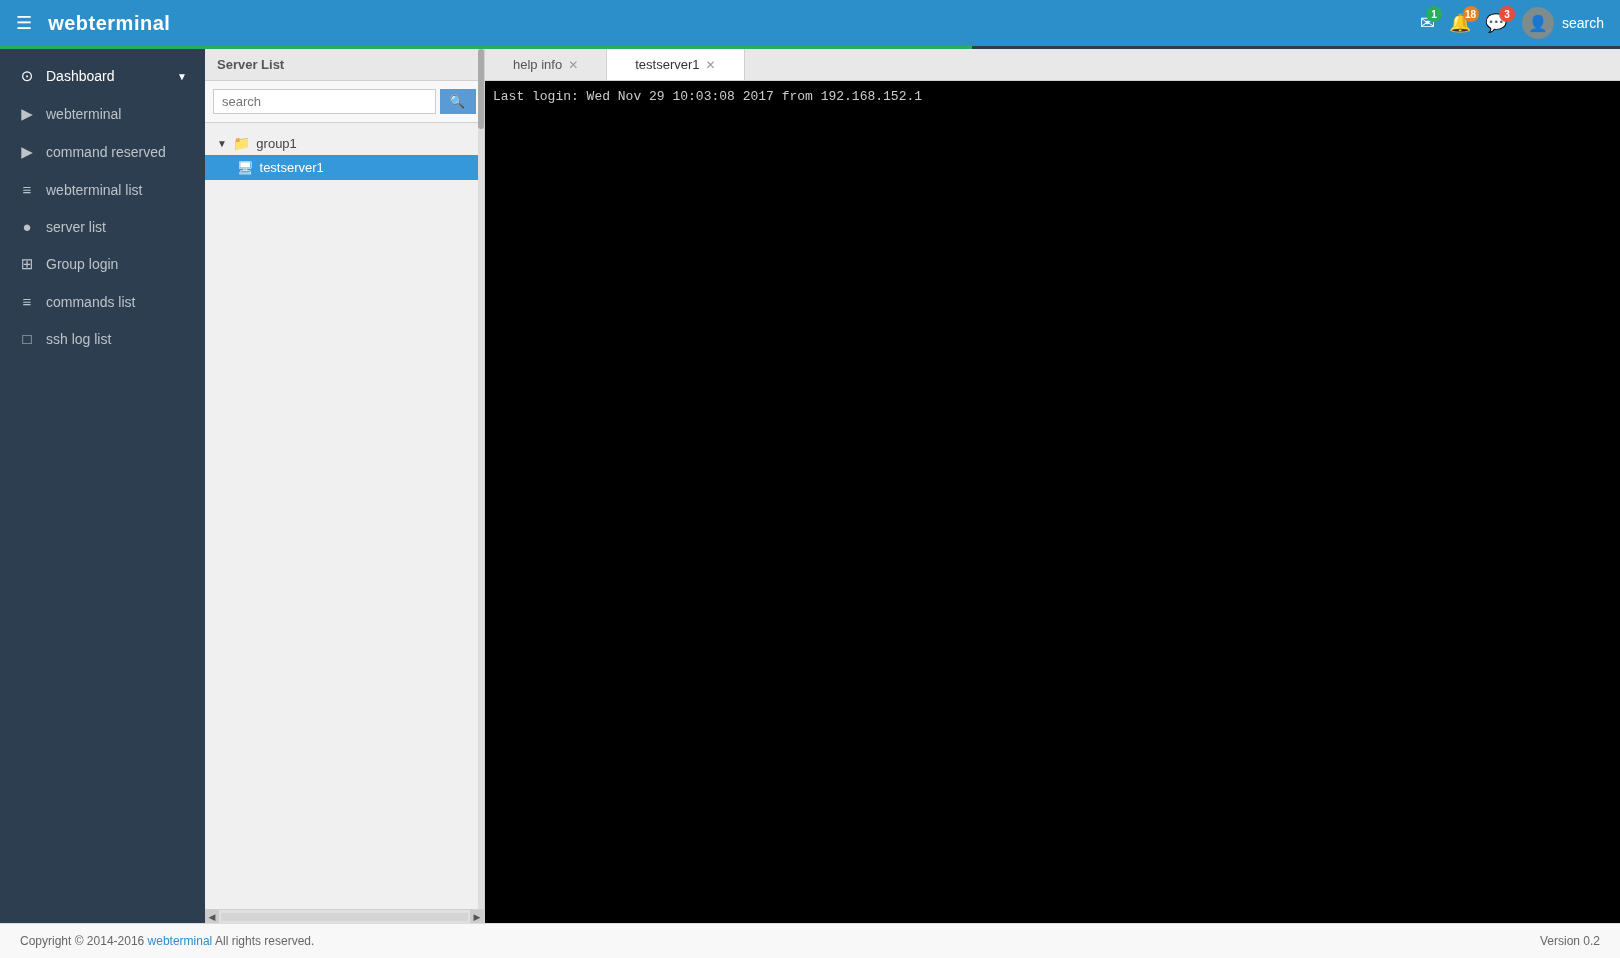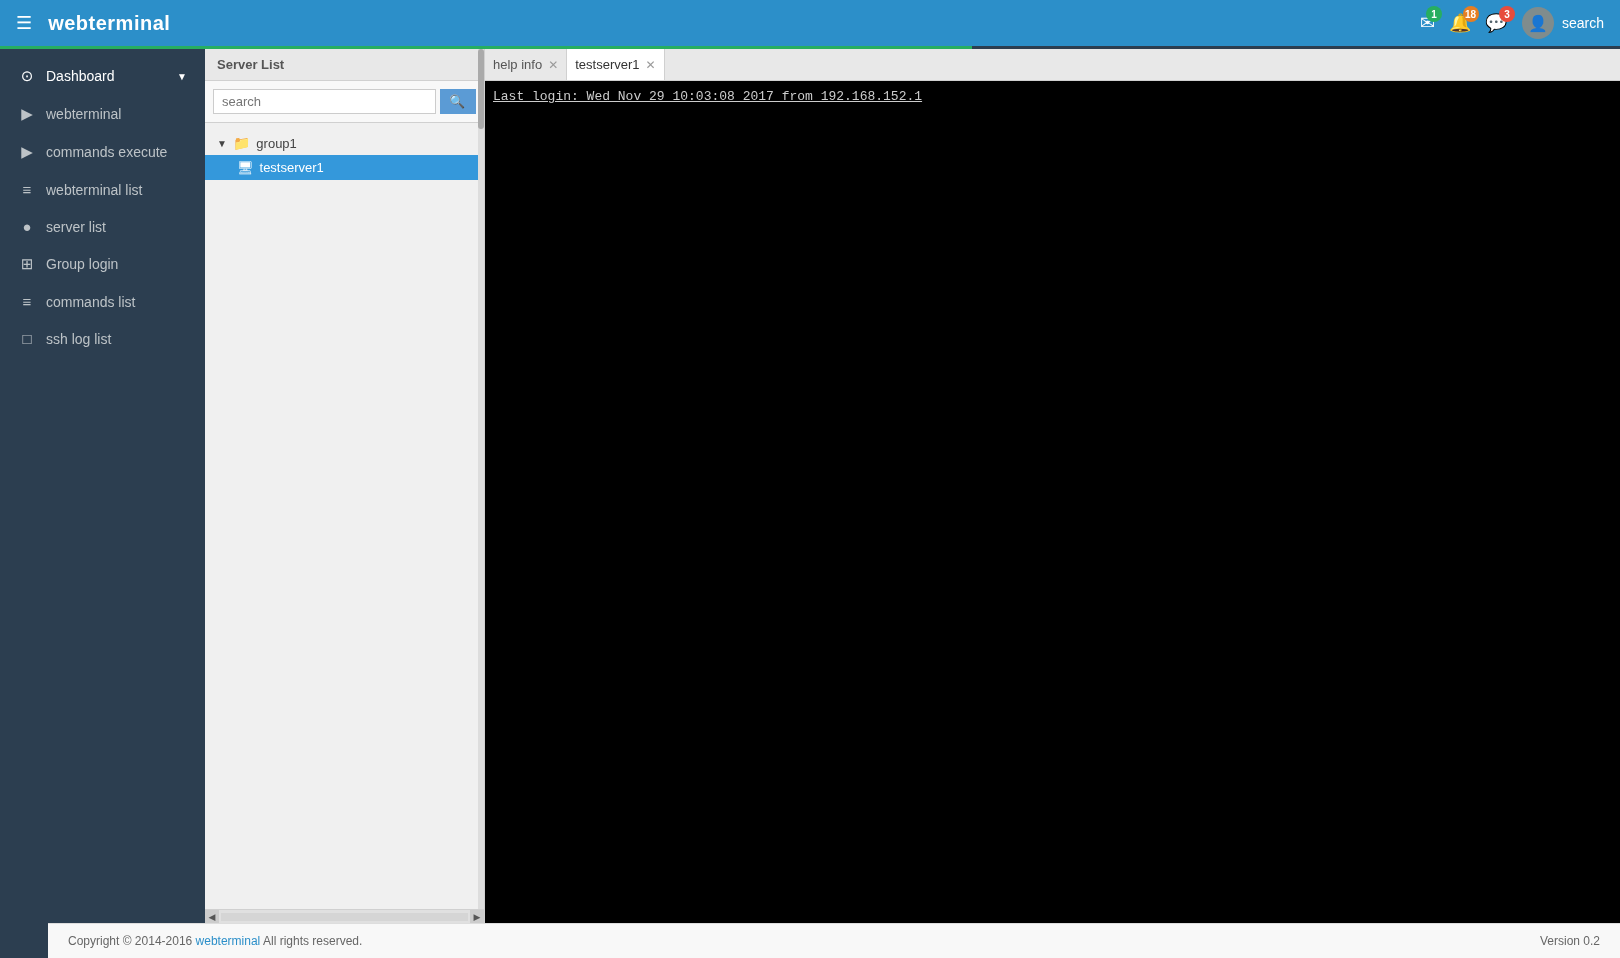--- a/index.html
+++ b/index.html
@@ -227,21 +227,21 @@
       background: #f5f5f5;
       overflow: hidden;
     }
     .terminal-tabs {
       display: flex;
       background: #e8e8e8;
       border-bottom: 1px solid #d0d0d0;
       align-items: center;
     }
     .terminal-tab {
-      padding: 8px 8px;
+      padding: 8px 28px;
       font-size: 13px;
       color: #555;
       cursor: pointer;
       border-right: 1px solid #d0d0d0;
       display: flex;
       align-items: center;
       gap: 6px;
       background: #e8e8e8;
     }
     .terminal-tab.active {
@@ -256,21 +256,20 @@
     }
     .terminal-screen {
       flex: 1;
       background: #000;
       color: #ccc;
       font-family: 'Courier New', Courier, monospace;
       font-size: 13px;
       padding: 6px 8px;
       overflow: auto;
       line-height: 1.5;
-      text-decoration: underline;
     }
     .terminal-screen .line { white-space: pre; }
     .cursor {
       display: inline-block;
       width: 8px;
       height: 14px;
       background: #ccc;
       vertical-align: text-bottom;
       animation: blink 1s step-end infinite;
     }
@@ -280,21 +279,20 @@
     .footer {
       background: #f8f8f8;
       border-top: 1px solid #ddd;
       padding: 10px 20px;
       font-size: 12px;
       color: #666;
       display: flex;
       justify-content: space-between;
       align-items: center;
       flex-shrink: 0;
-      margin-left: 48px;
     }
     .footer a { color: #2c8fc9; text-decoration: none; }
     .footer-version { color: #666; }
 
     
     .green-bar {
       height: 3px;
       background: linear-gradient(to right, #27ae60 60%, transparent 60%);
       flex-shrink: 0;
     }
@@ -333,21 +331,21 @@
       <span class="icon">⊙</span>
       <span>Dashboard</span>
       <span class="dashboard-arrow">▼</span>
     </div>
     <div class="sidebar-item">
       <span class="icon">▶</span>
       <span>webterminal</span>
     </div>
     <div class="sidebar-item">
       <span class="icon">▶</span>
-      <span>commands execute</span>
+      <span>command reserved</span>
     </div>
     <div class="sidebar-item">
       <span class="icon">≡</span>
       <span>webterminal list</span>
     </div>
     <div class="sidebar-item">
       <span class="icon">●</span>
       <span>server list</span>
     </div>
     <div class="sidebar-item">

